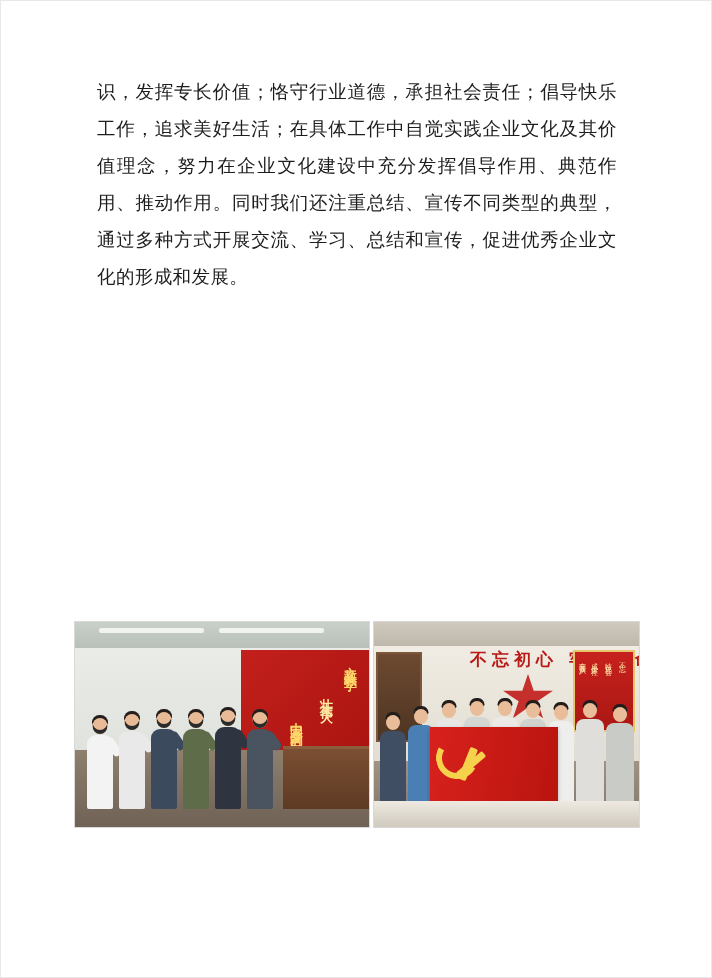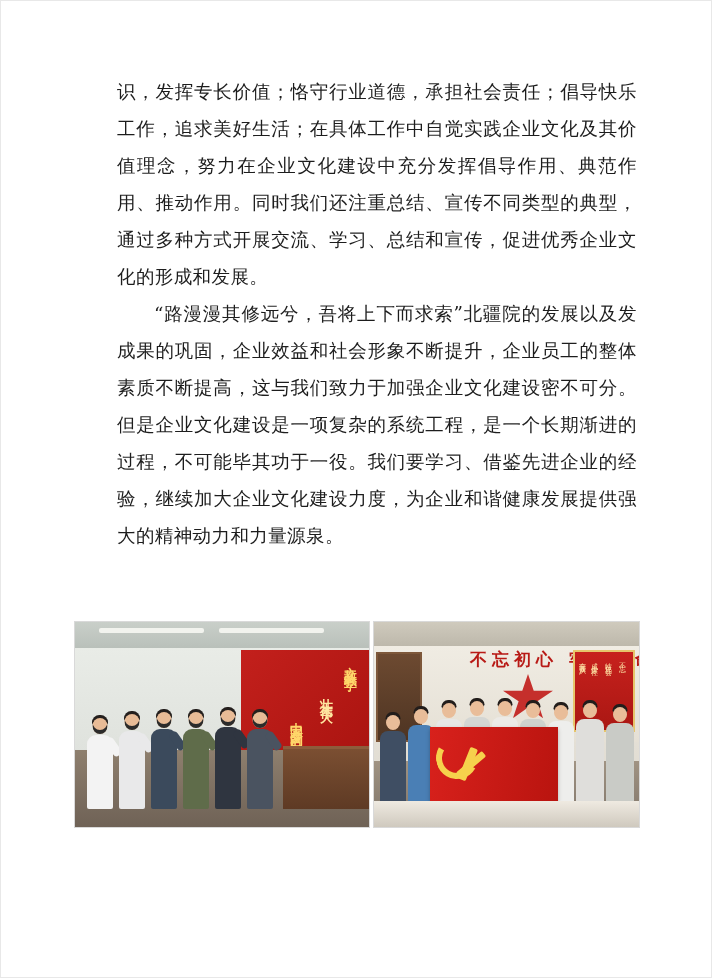--- a/index.html
+++ b/index.html
@@ -19,21 +19,20 @@
     inset: 0;
     background: #ffffff;
     border: 1px solid #e8e8e8;
     box-sizing: border-box;
   }
   .content {
     position: absolute;
     left: 96px;
     top: 72px;
     width: 520px;
-    margin-left: 20px;
   }
   .para {
     color: #1d1d1d;
     font-size: 18.5px;
     line-height: 37px;
     letter-spacing: 0.4px;
     text-align: justify;
     text-justify: inter-ideograph;
     margin: 0;
     white-space: pre-wrap;
@@ -202,21 +201,20 @@
     top: -19px; width: 15px; height: 9px; border-radius: 8px 8px 3px 3px; background: #221d1b;
   }
 </style>
 </head>
 <body>
 
 <div class="page">
 
   <div class="content">
     <p class="para">识，发挥专长价值；恪守行业道德，承担社会责任；倡导快乐工作，追求美好生活；在具体工作中自觉实践企业文化及其价值理念，努力在企业文化建设中充分发挥倡导作用、典范作用、推动作用。同时我们还注重总结、宣传不同类型的典型，通过多种方式开展交流、学习、总结和宣传，促进优秀企业文化的形成和发展。</p>
-    <p class="para indent">“路漫漫其修远兮，吾将上下而求索”北疆院的发展以及发成果的巩固，企业效益和社会形象不断提升，企业员工的整体素质不断提高，这与我们致力于加强企业文化建设密不可分。但是企业文化建设是一项复杂的系统工程，是一个长期渐进的过程，不可能毕其功于一役。我们要学习、借鉴先进企业的经验，继续加大企业文化建设力度，为企业和谐健康发展提供强大的精神动力和力量源泉。</p>
   </div>
 
   <div class="figure">
 
     <div class="photo photo-left">
       <div class="pl-bg"></div>
       <div class="pl-ceiling"></div>
       <div class="pl-wall"></div>
       <div class="pl-banner">
         <span class="bt b1">立教教学</span>

